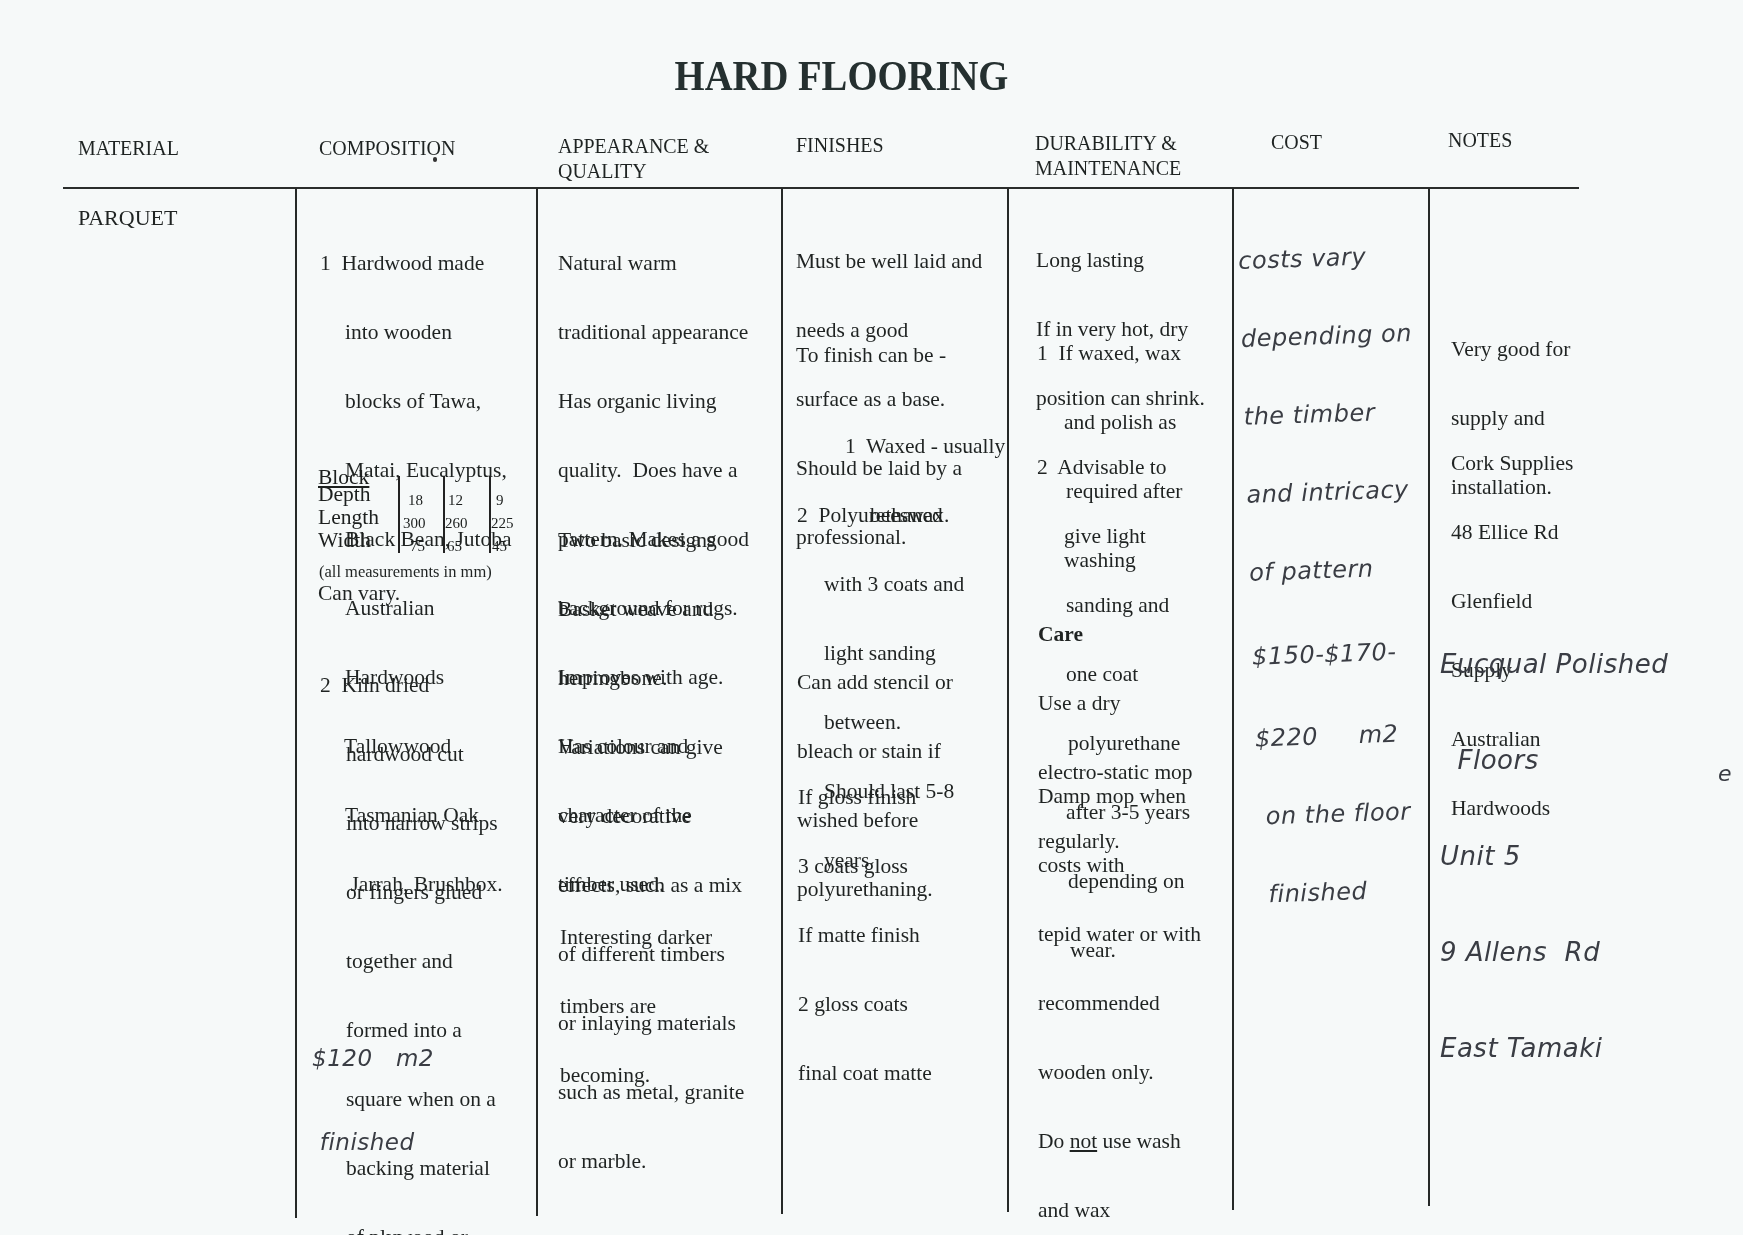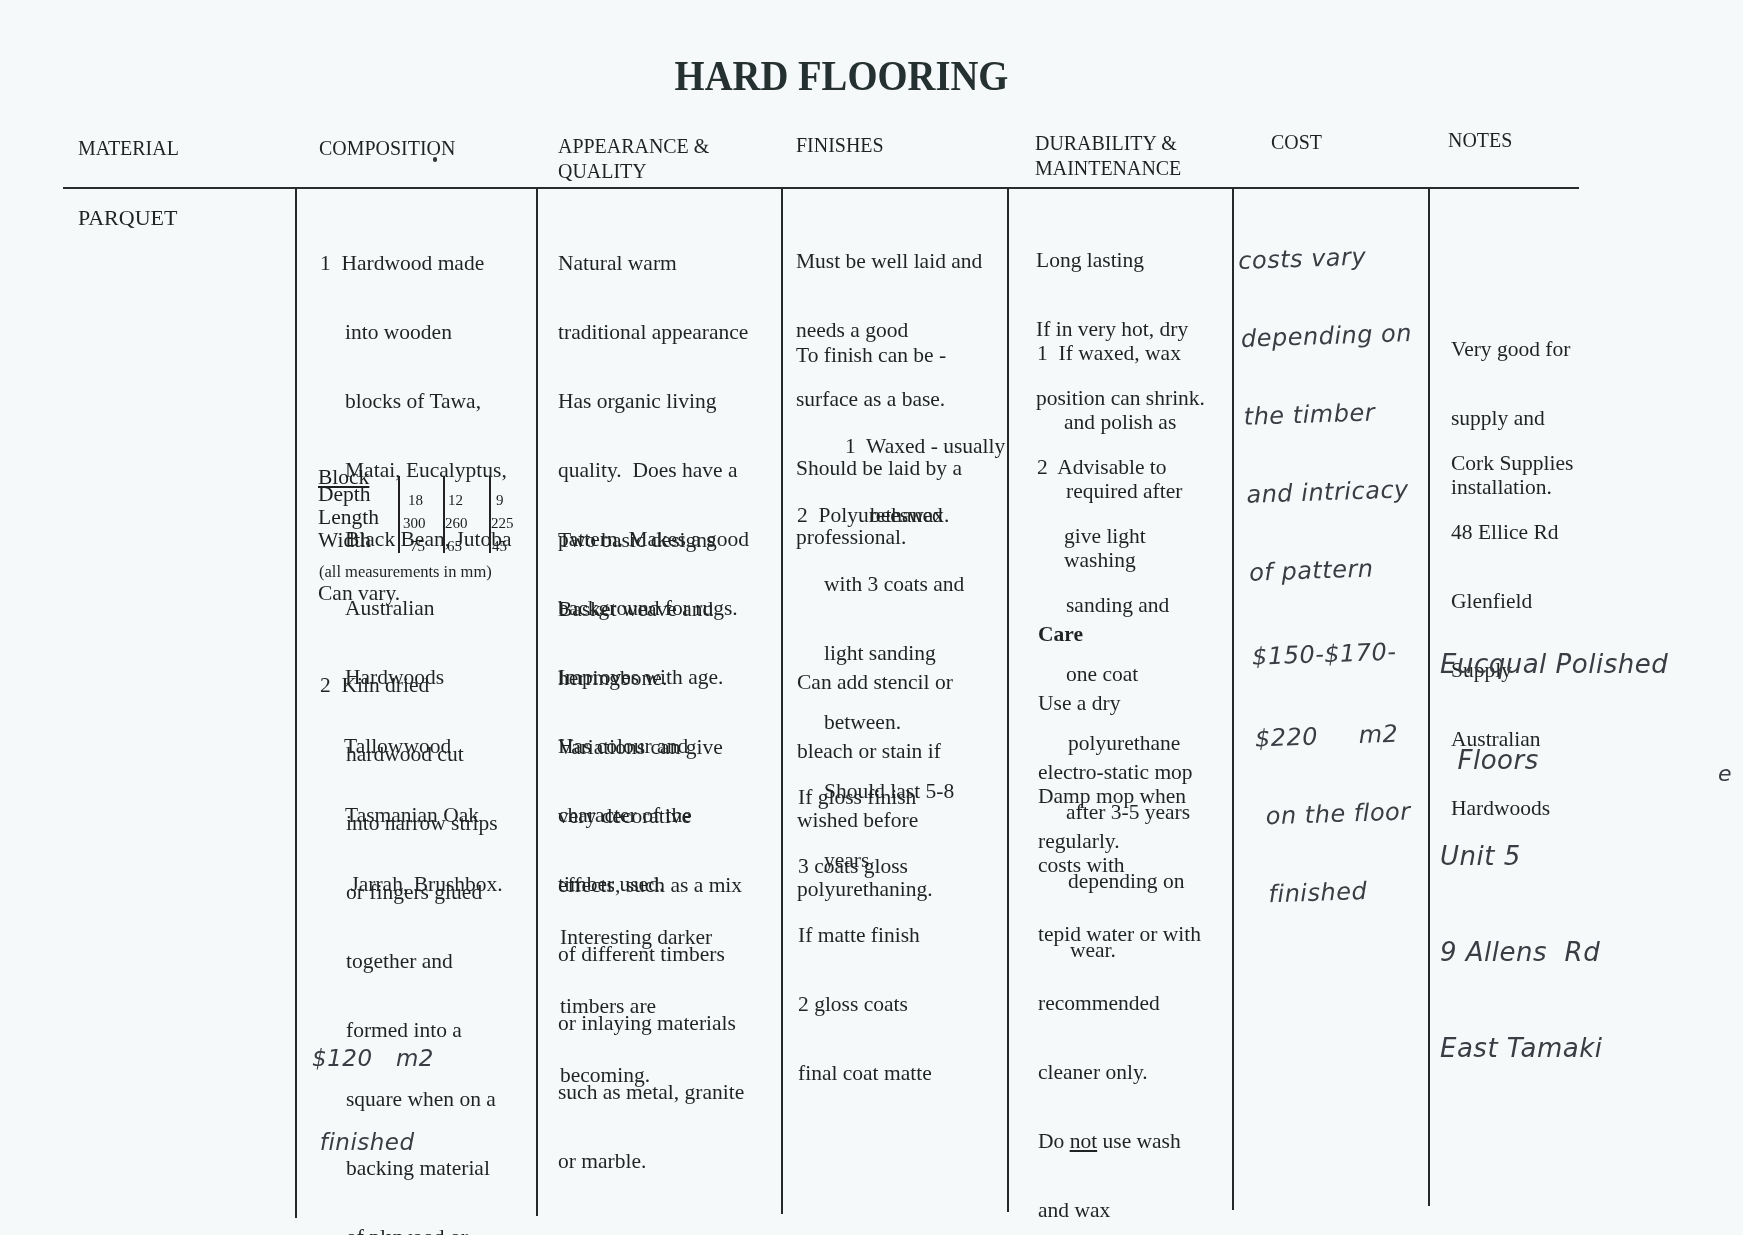--- a/index.html
+++ b/index.html
@@ -210,21 +210,21 @@
 <div class="cell" style="left:1038px; top:646px;">
   <span class="line">Use a dry</span>
   <span class="line">electro-static mop</span>
   <span class="line">regularly.</span>
 </div>
 <div class="cell" style="left:1038px; top:739px;">
   <span class="line">Damp mop when</span>
   <span class="line">costs with</span>
   <span class="line">tepid water or with</span>
   <span class="line">recommended</span>
-  <span class="line">cleaner only.</span>
+  <span class="line">wooden only.</span>
   <span class="line"><span>Do </span><span class="u">not</span><span> use wash</span></span>
   <span class="line">and wax</span>
   
 </div>
 
 <div class="hand" style="left:1236px; top:196px; font-size:24px; line-height:26px; transform:rotate(-2deg); transform-origin:left top;">
   <span style="display:block">costs vary</span>
   <span style="display:block">depending on</span>
   <span style="display:block">the timber</span>
   <span style="display:block">and intricacy</span>

